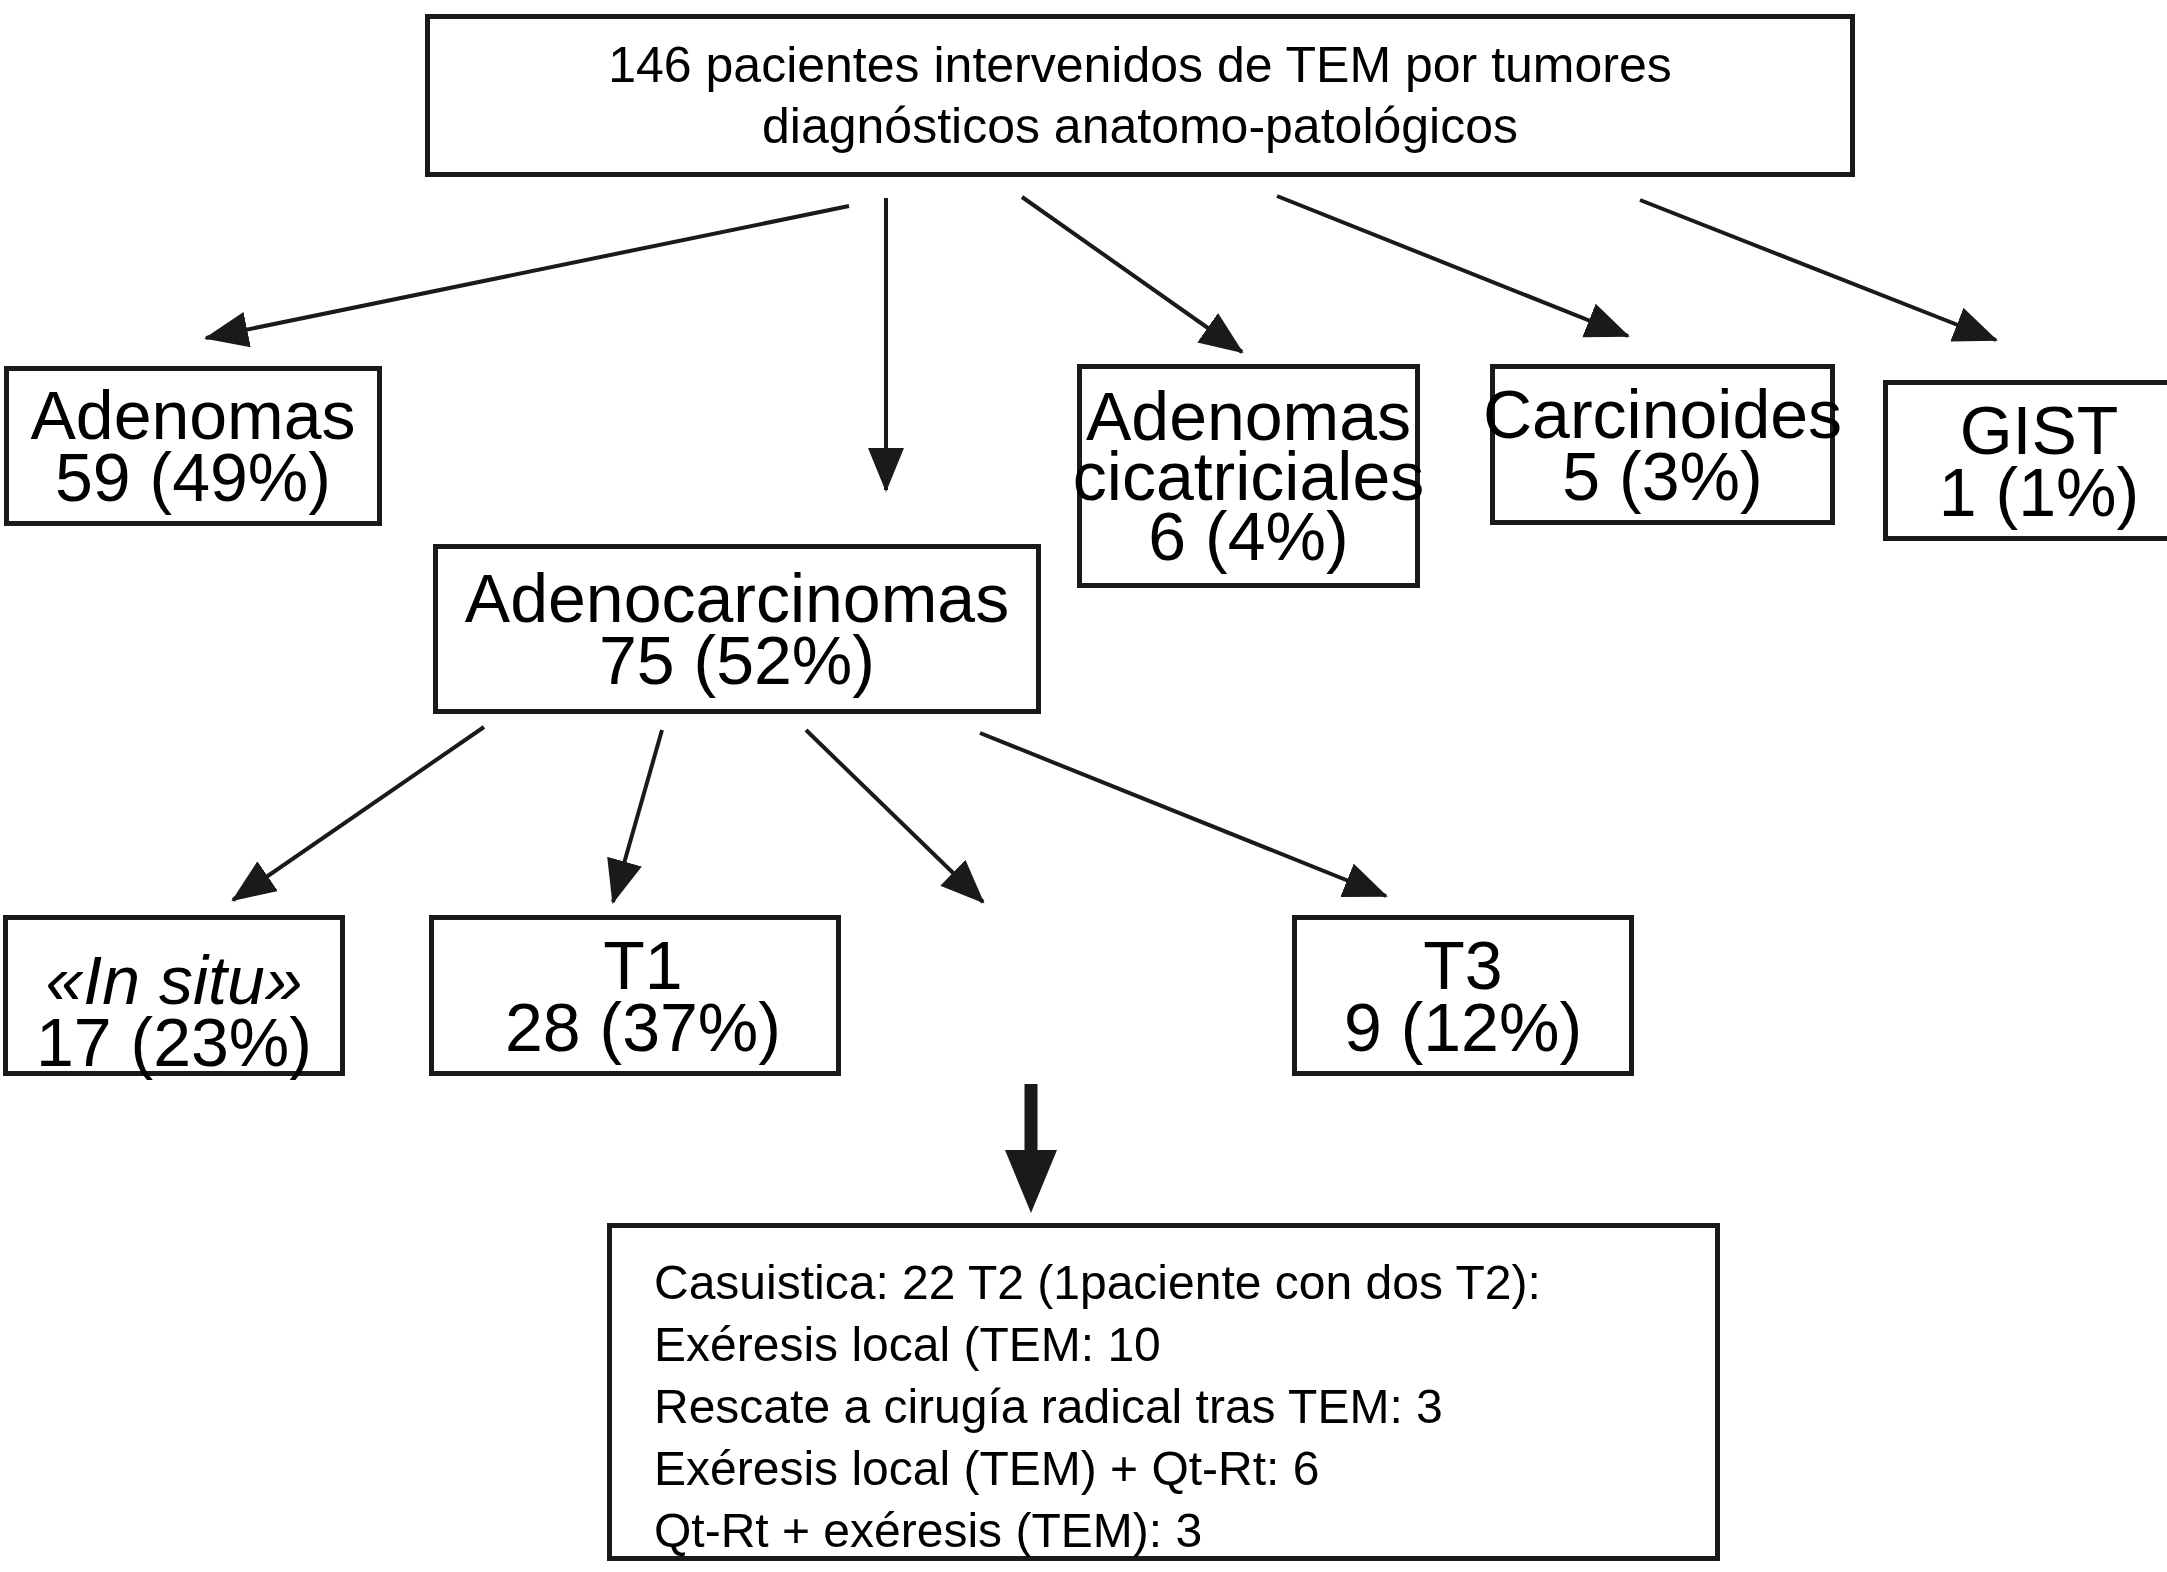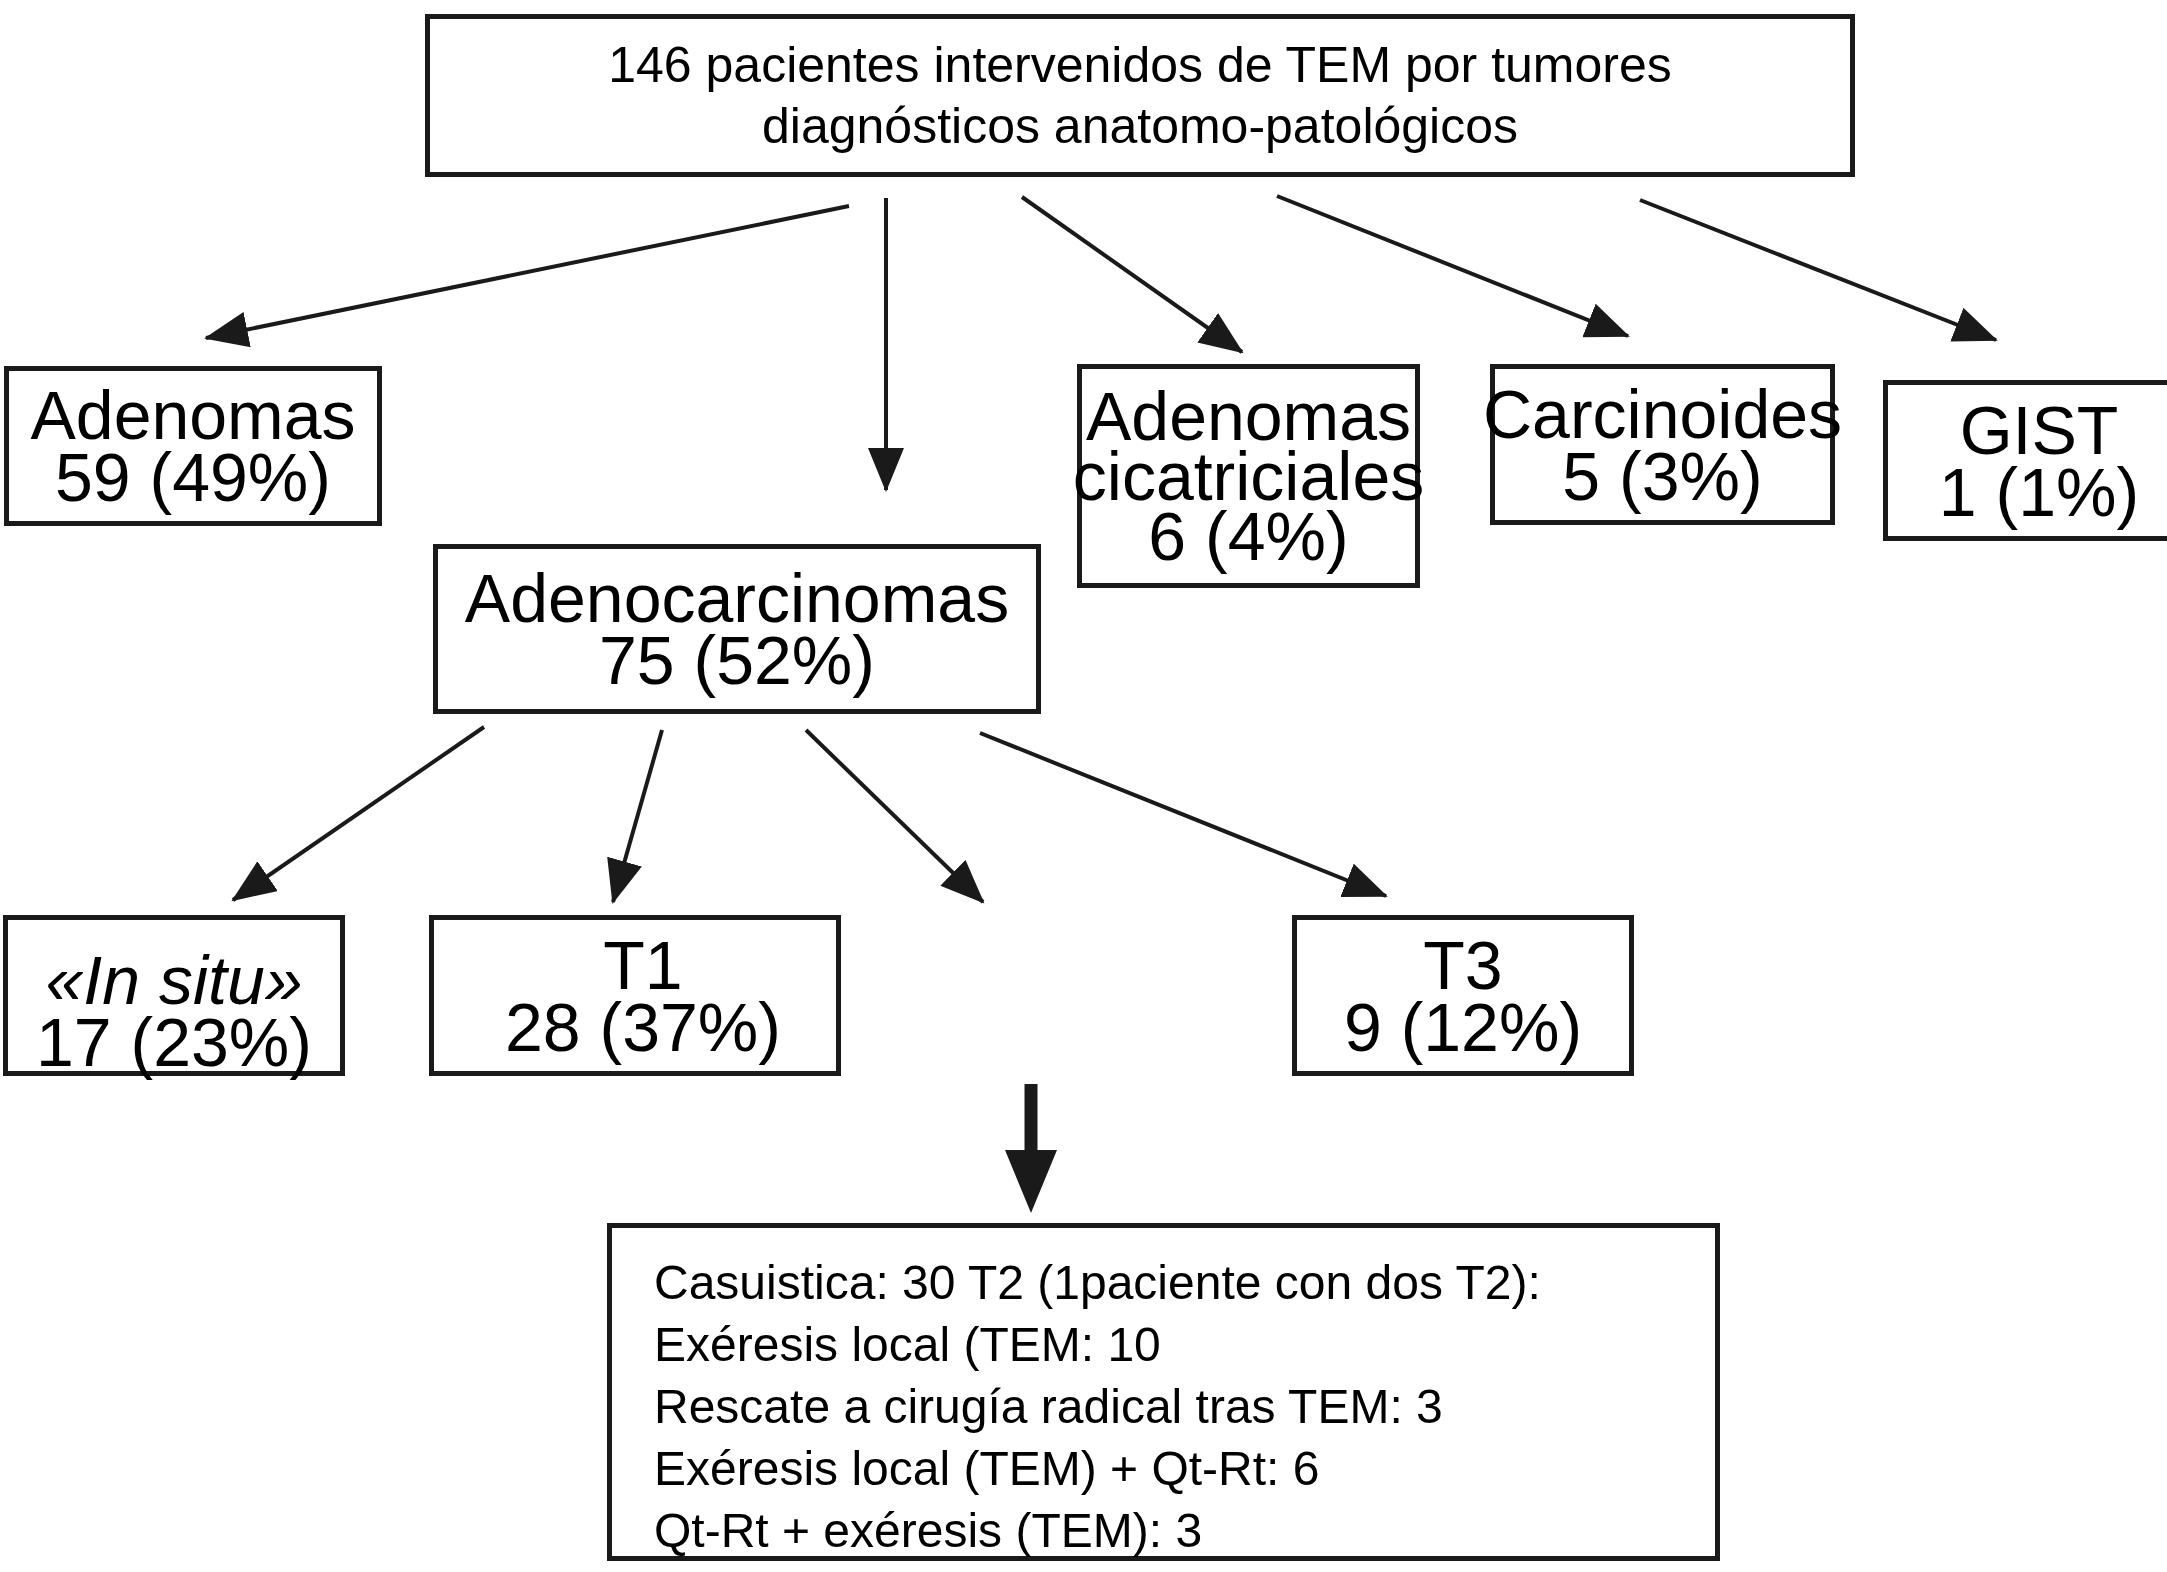--- a/index.html
+++ b/index.html
@@ -128,20 +128,20 @@
     <span class="nline">28 (37%)</span>
   </div>
 
 
   <div class="node node-t3">
     <span class="nline">T3</span>
     <span class="nline">9 (12%)</span>
   </div>
 
   <div class="node node-casuistica">
-    <span class="nline">Casuistica: 30 T2 (1paciente con dos T2):</span>
+    <span class="nline">Casuistica: 22 T2 (1paciente con dos T2):</span>
     <span class="nline">Exéresis local (TEM: 10</span>
     <span class="nline">Rescate a cirugía radical tras TEM: 3</span>
     <span class="nline">Exéresis local (TEM) + Qt-Rt: 6</span>
     <span class="nline">Qt-Rt + exéresis (TEM): 3</span>
   </div>
 
 </div>
 
 </body></html>

